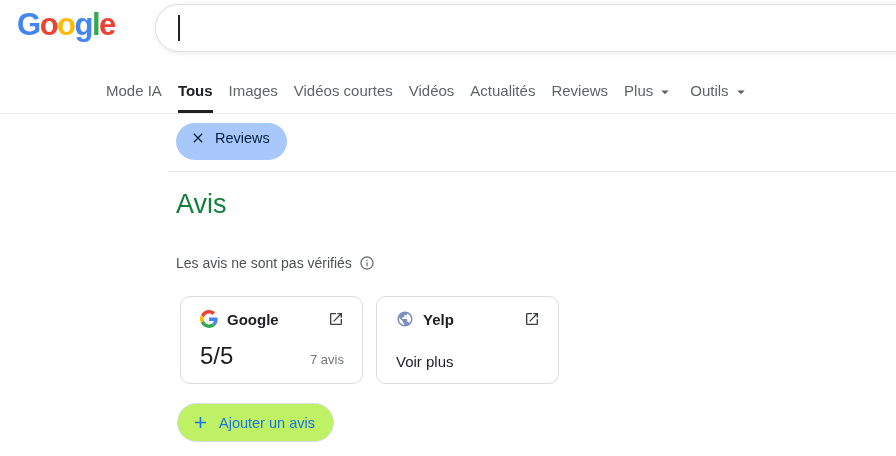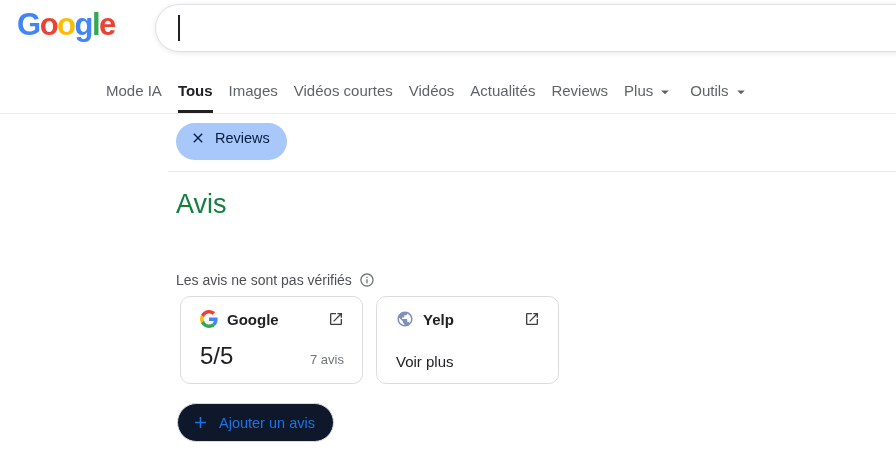--- a/index.html
+++ b/index.html
@@ -59,41 +59,41 @@
   }
 
   
   .page-title {
     position:absolute; left:176px; top:189px;
     font-size:27px; font-weight:400; color:#15803d;
   }
   .disclaimer {
     position:absolute; left:176px; top:255px;
     display:flex; align-items:flex-end; gap:7px;
-    font-size:14px; color:#4d5156;margin-top:17px;
+    font-size:14px; color:#4d5156;
   }
 
   .cards { position:absolute; left:180px; top:296px; display:flex; gap:13px; }
   .card {
     width:183px; height:88px; border:1px solid #dadce0; border-radius:10px;
     background:#fff; padding:13px 18px 13px 19px;
     display:flex; flex-direction:column; justify-content:space-between;
     cursor:pointer;
   }
   .card-head { display:flex; align-items:center; gap:9px; }
   .card-name { font-size:15px; font-weight:bold; color:#202124; flex:1; }
   .card-foot { display:flex; align-items:baseline; justify-content:space-between;gap:14px; }
   .rating { font-size:24px; color:#202124; }
   .review-count { font-size:13px; color:#70757a; }
   .see-more { font-size:15px; color:#202124; }
 
   .add-btn {
     position:absolute; left:177px; top:403px; height:39px;
     display:inline-flex; align-items:center; gap:9px;
-    background:#0f172a; border:1px solid #dadce0; border-radius:20px;
+    background:#bef264; border:1px solid #dadce0; border-radius:20px;
     padding:0 18px 0 13px; font-size:14.5px; color:#1a73e8; cursor:pointer;
     font-family:"Liberation Sans", sans-serif;
   }
 
   .icon { display:inline-flex; align-items:center; justify-content:center; }
 </style>
 </head>
 <body>
 
 <div class="screen">

